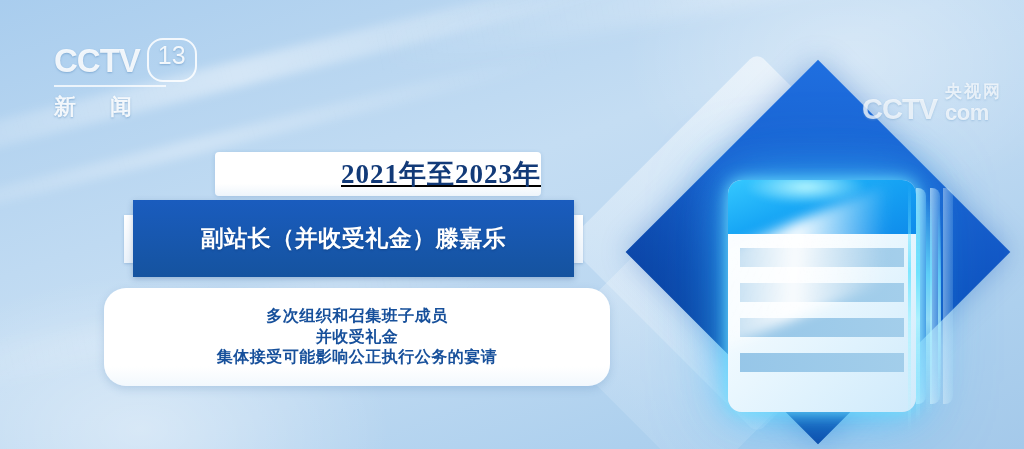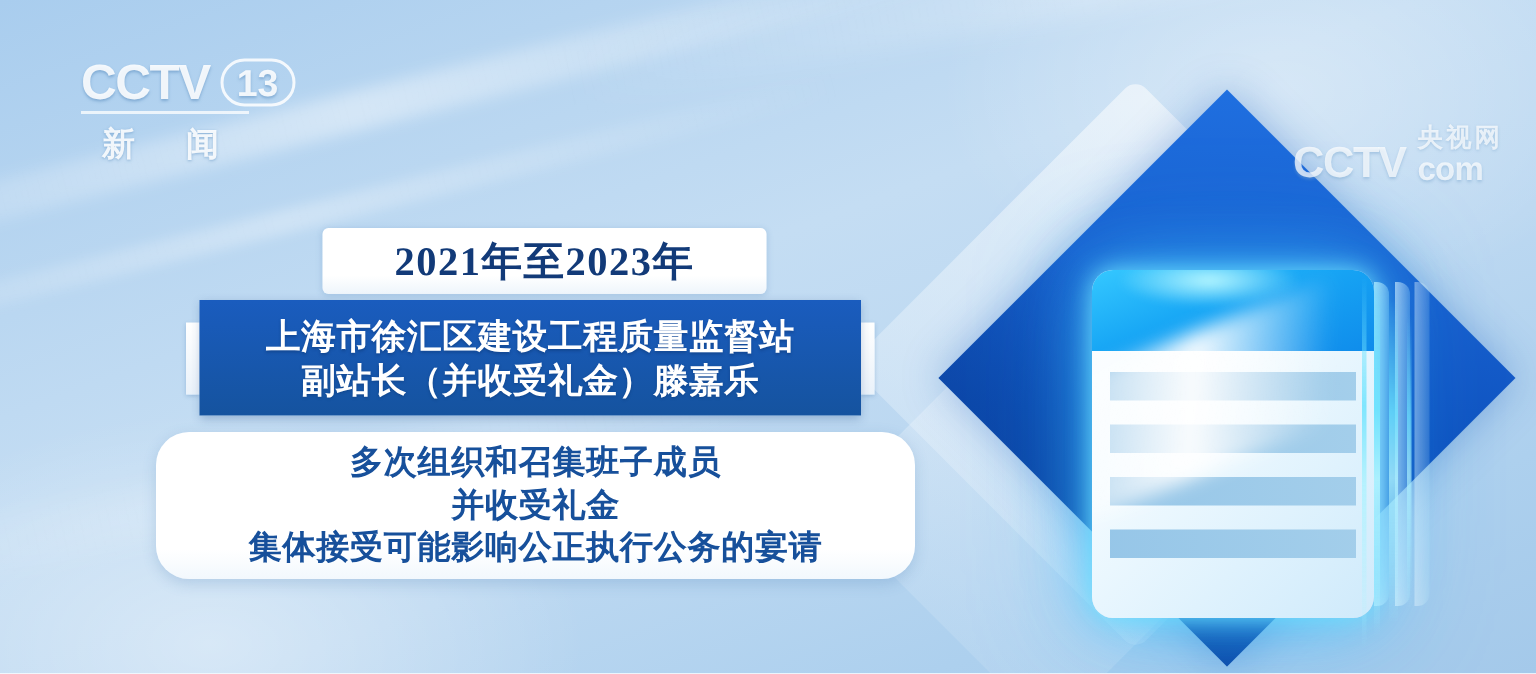--- a/index.html
+++ b/index.html
@@ -186,38 +186,38 @@
   }
   .cctv13-word {
     font-size: 33px;
     font-weight: 700;
     letter-spacing: -1px;
     line-height: 1;
     font-family: "Liberation Sans", sans-serif;
   }
   .cctv13-num {
     font-size: 25px;
-    font-weight: 700;
+    font-weight: 400;
     line-height: 1;
-    padding: 3px 9px 0 9px;
+    padding: 3px 9px 12px 9px;
     border: 2px solid rgba(255,255,255,0.85);
     border-radius: 16px;
   }
   .cctv13-rule {
     margin-top: 3px;
     height: 2px;
     width: 112px;
     background: rgba(255,255,255,0.75);
   }
   .cctv13-cn {
     margin-top: 5px;
     font-size: 22px;
     font-weight: 700;
     letter-spacing: 14px;
-    text-align: center;
+    text-align: left;
     width: 120px;
   }
 
   
   .watermark {
     position: absolute;
     right: 22px; top: 36px;
     display: flex;
     align-items: flex-end;
     gap: 8px;
@@ -241,27 +241,28 @@
     font-size: 22px;
     font-weight: 700;
     letter-spacing: -0.5px;
     margin-top: 2px;
   }
 
   
   .year-bar {
     position: absolute;
     left: 215px; top: 152px;
-    width: 296px; height: 44px;
+    width: 326px; height: 44px;
     border-radius: 4px;
     background: linear-gradient(to bottom, #ffffff 0%, #ffffff 72%, #eef5fb 100%);
     box-shadow: 0 1px 4px rgba(70,120,175,0.22);
     display: flex;
     align-items: center;
-    justify-content: center;
+    justify-content: flex-end;
+    text-decoration: underline;
   }
   .year-text {
     font-family: "Liberation Serif", serif;
     font-weight: 700;
     font-size: 27px;
     color: #123a78;
     letter-spacing: 1px;
     white-space: nowrap;
   }
 
@@ -303,21 +304,21 @@
     background: linear-gradient(to bottom, #ffffff 0%, #ffffff 80%, #f2f8fd 100%);
     box-shadow: 0 3px 9px rgba(70,120,175,0.22);
     display: flex;
     flex-direction: column;
     align-items: center;
     justify-content: center;
   }
   .detail-line {
     color: #17509b;
     font-weight: 700;
-    font-size: 22px;
+    font-size: 16px;
     line-height: 1.30;
     letter-spacing: 0.5px;
     white-space: nowrap;
   }
 </style>
 </head>
 <body>
 
 <div id="stage">
 
@@ -372,21 +373,20 @@
     </span>
   </div>
 
   <div class="year-bar">
     <span class="year-text">2021年至2023年</span>
   </div>
 
   <div class="banner-tab tab-left"></div>
   <div class="banner-tab tab-right"></div>
   <div class="title-banner">
-    <div class="title-line">上海市徐汇区建设工程质量监督站</div>
     <div class="title-line">副站长（并收受礼金）滕嘉乐</div>
   </div>
 
   <div class="detail-panel">
     <div class="detail-line">多次组织和召集班子成员</div>
     <div class="detail-line">并收受礼金</div>
     <div class="detail-line">集体接受可能影响公正执行公务的宴请</div>
   </div>
 
 </div>

